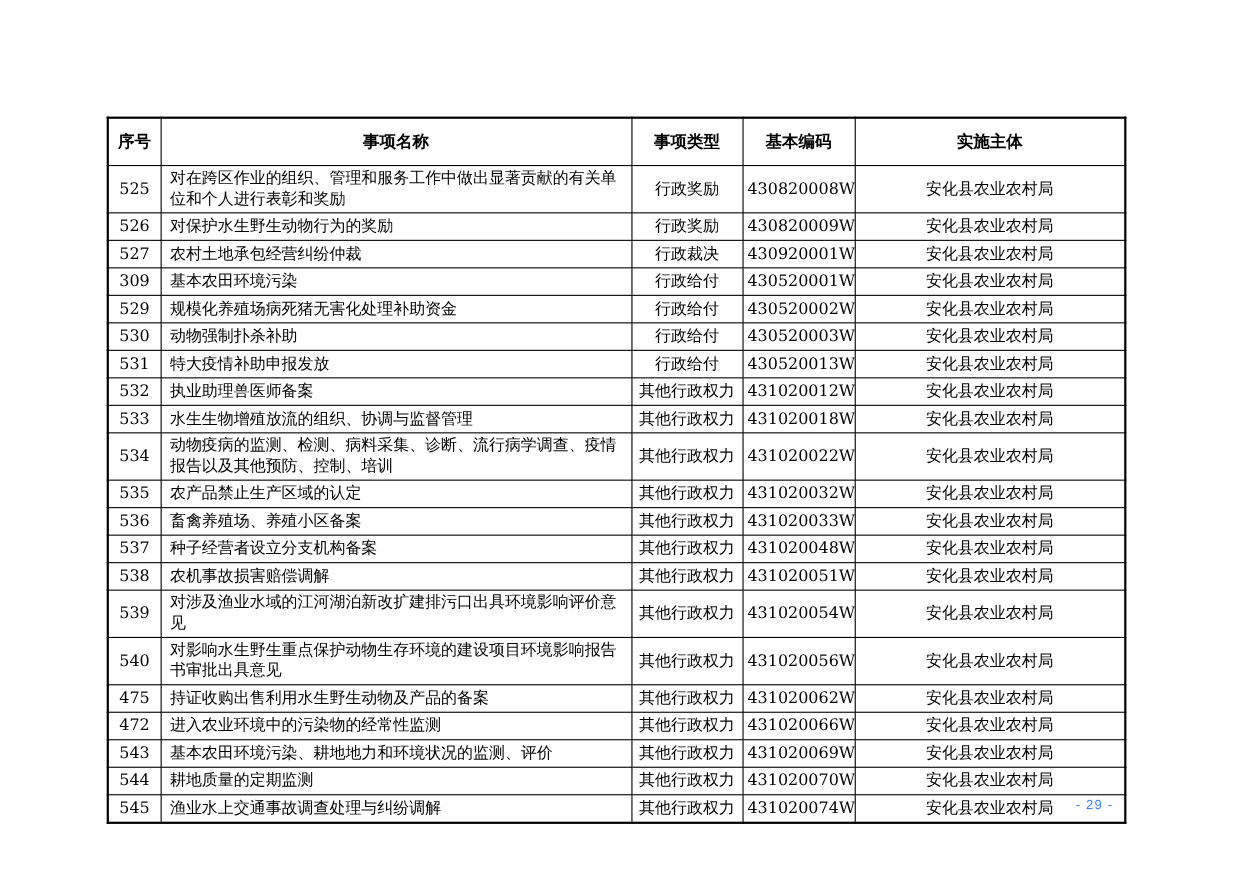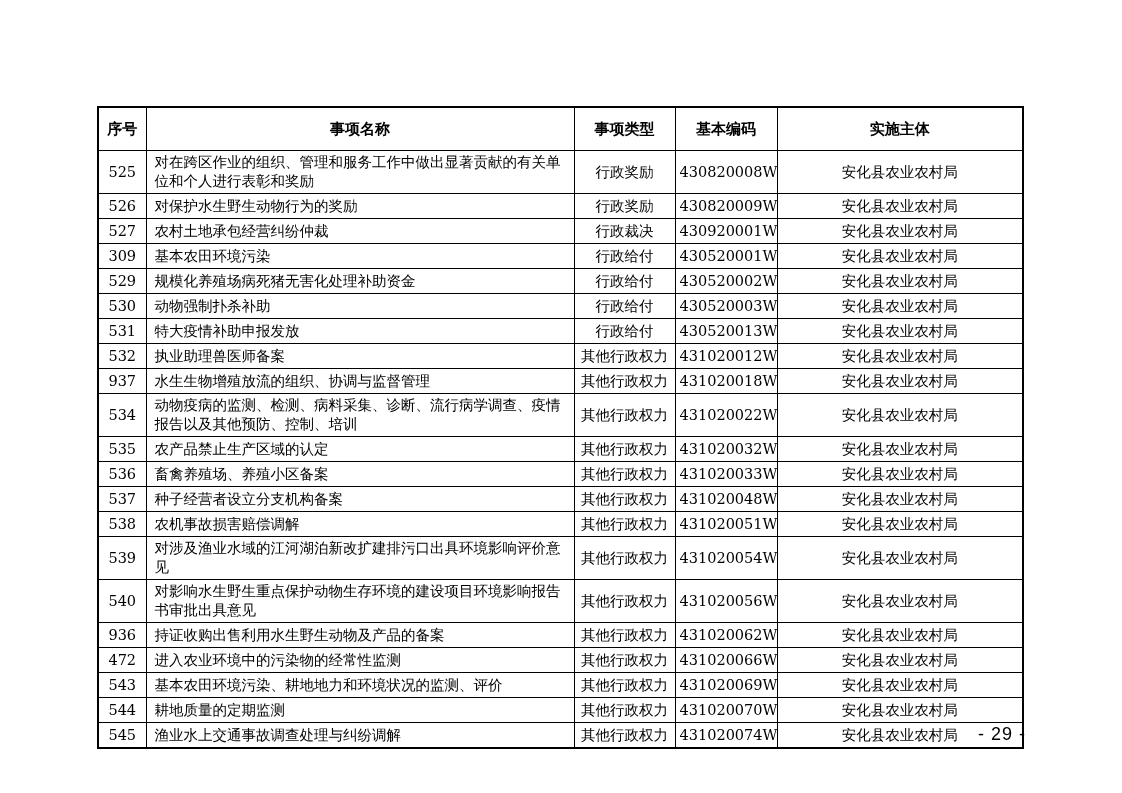--- a/index.html
+++ b/index.html
@@ -55,22 +55,22 @@
   .col-no     { width: 48px; }
   .col-name   { width: 428px; }
   .col-type   { width: 101px; }
   .col-code   { width: 102px; }
   .col-agency { width: 246px; }
   .page-number {
     position: absolute;
     top: 724px;
     left: 978px;
     font-family: "Liberation Sans", "DejaVu Sans", sans-serif;
-    font-size: 18px;
-    color: #000000;
+    font-size: 12px;
+    color: #3b82f6;
     letter-spacing: 1px;
     white-space: nowrap;
   }
 </style>
 </head>
 <body>
 
 <div class="page">
 
   <div class="table-wrap">
@@ -150,21 +150,21 @@
 
   <tr>
     <td>532</td>
     <td class="name">执业助理兽医师备案</td>
     <td>其他行政权力</td>
     <td>431020012W00</td>
     <td>安化县农业农村局</td>
   </tr>
 
   <tr>
-    <td>937</td>
+    <td>533</td>
     <td class="name">水生生物增殖放流的组织、协调与监督管理</td>
     <td>其他行政权力</td>
     <td>431020018W00</td>
     <td>安化县农业农村局</td>
   </tr>
 
   <tr>
     <td>534</td>
     <td class="name">动物疫病的监测、检测、病料采集、诊断、流行病学调查、疫情报告以及其他预防、控制、培训</td>
     <td>其他行政权力</td>
@@ -214,21 +214,21 @@
 
   <tr>
     <td>540</td>
     <td class="name">对影响水生野生重点保护动物生存环境的建设项目环境影响报告书审批出具意见</td>
     <td>其他行政权力</td>
     <td>431020056W00</td>
     <td>安化县农业农村局</td>
   </tr>
 
   <tr>
-    <td>936</td>
+    <td>475</td>
     <td class="name">持证收购出售利用水生野生动物及产品的备案</td>
     <td>其他行政权力</td>
     <td>431020062W00</td>
     <td>安化县农业农村局</td>
   </tr>
 
   <tr>
     <td>472</td>
     <td class="name">进入农业环境中的污染物的经常性监测</td>
     <td>其他行政权力</td>

